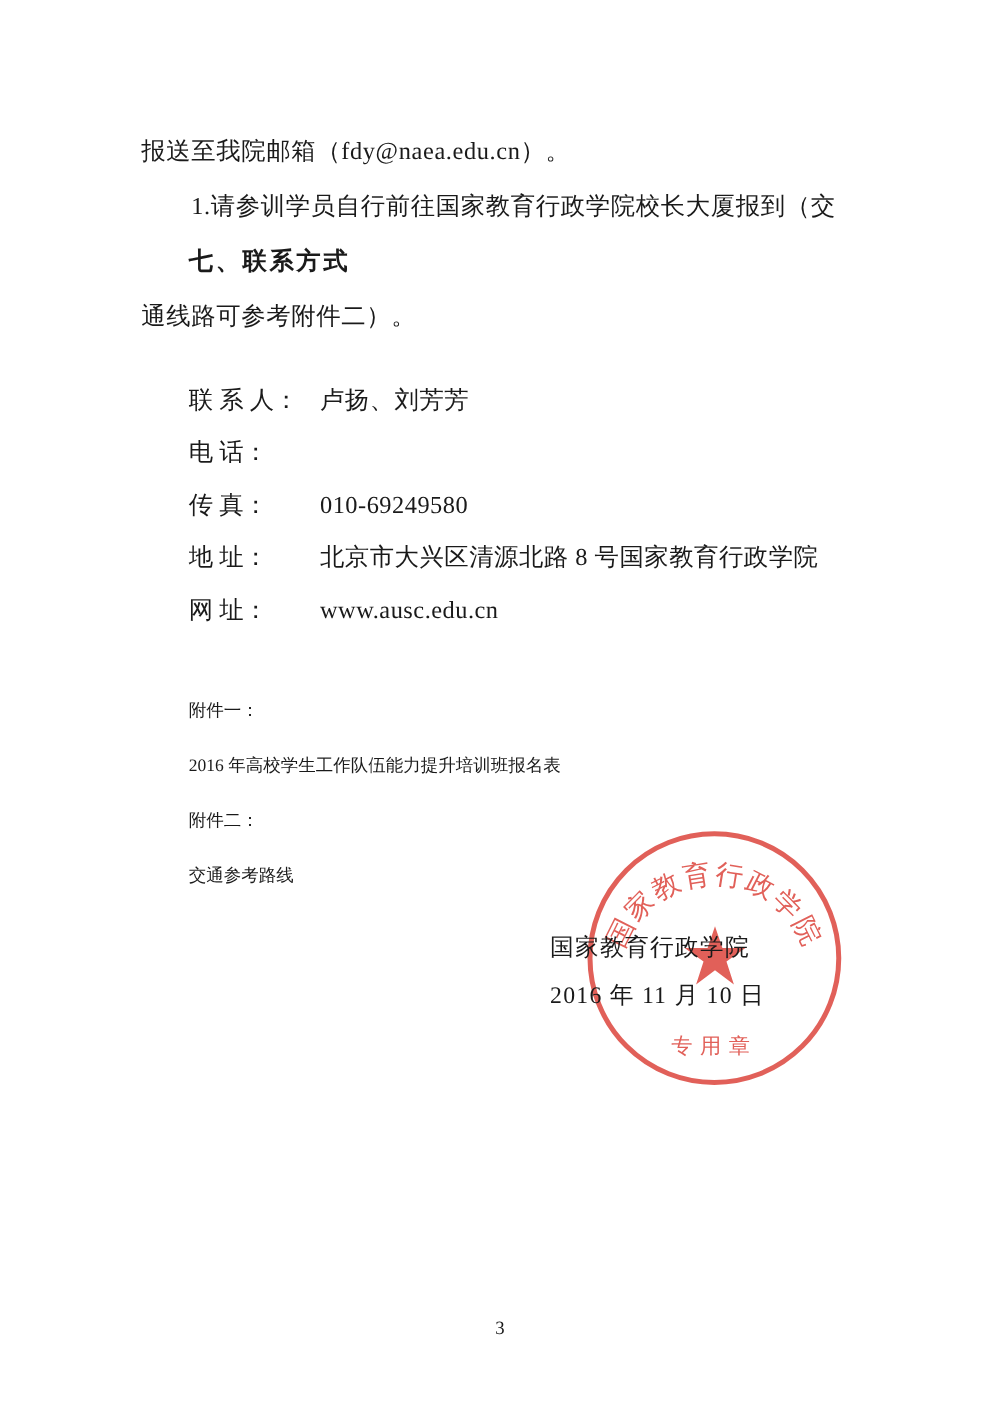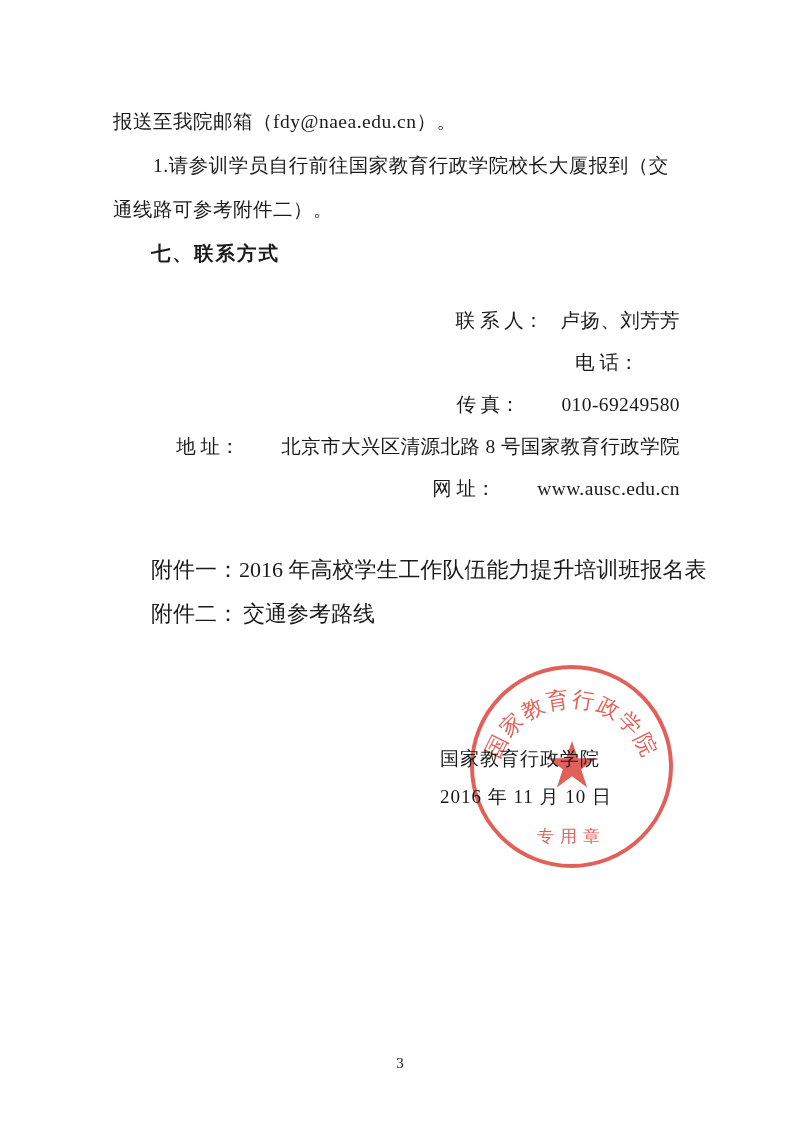--- a/index.html
+++ b/index.html
@@ -38,43 +38,43 @@
   .bold {
     font-weight: bold;
     letter-spacing: 2px;
   }
   .contact-row {
     display: flex;
     font-size: 19.5px;
     line-height: 42px;
     padding-left: 38px;
     white-space: nowrap;
-    justify-content: flex-end;
   }
   .contact-label {
     display: inline-block;
     width: 105px;
     letter-spacing: 0px;
   }
   .contact-value {
     letter-spacing: 0.4px;
     font-family: Liberation Serif, serif;
   }
   .gap-lg {
     height: 38px;
   }
   .gap-md {
     height: 24px;
   }
   .attach-row {
     display: flex;
-    font-size: 22px;
+    font-size: 14px;
     line-height: 44px;
     padding-left: 38px;
     white-space: nowrap;
+    flex-direction: column;
   }
   .attach-label {
     display: inline-block;
     width: 92px;
   }
   
   .sign-block {
     position: absolute;
     left: 440px;
     top: 740px;
@@ -142,23 +142,23 @@
   }
 </style>
 </head>
 <body>
 
 <div class="page">
 
   <div class="line">报送至我院邮箱（fdy@naea.edu.cn）。</div>
 
   <div class="line indent">1.请参训学员自行前往国家教育行政学院校长大厦报到（交</div>
+  <div class="line indent-sm bold">七、联系方式</div>
+
   <div class="line">通线路可参考附件二）。</div>
-
-  <div class="line indent-sm bold">七、联系方式</div>
 
   <div class="gap-md"></div>
 
   <div class="contact-row">
     <span class="contact-label">联 系 人：</span>
     <span class="contact-value">卢扬、刘芳芳</span>
   </div>
   <div class="contact-row">
     <span class="contact-label">电 话：</span>
   </div>

